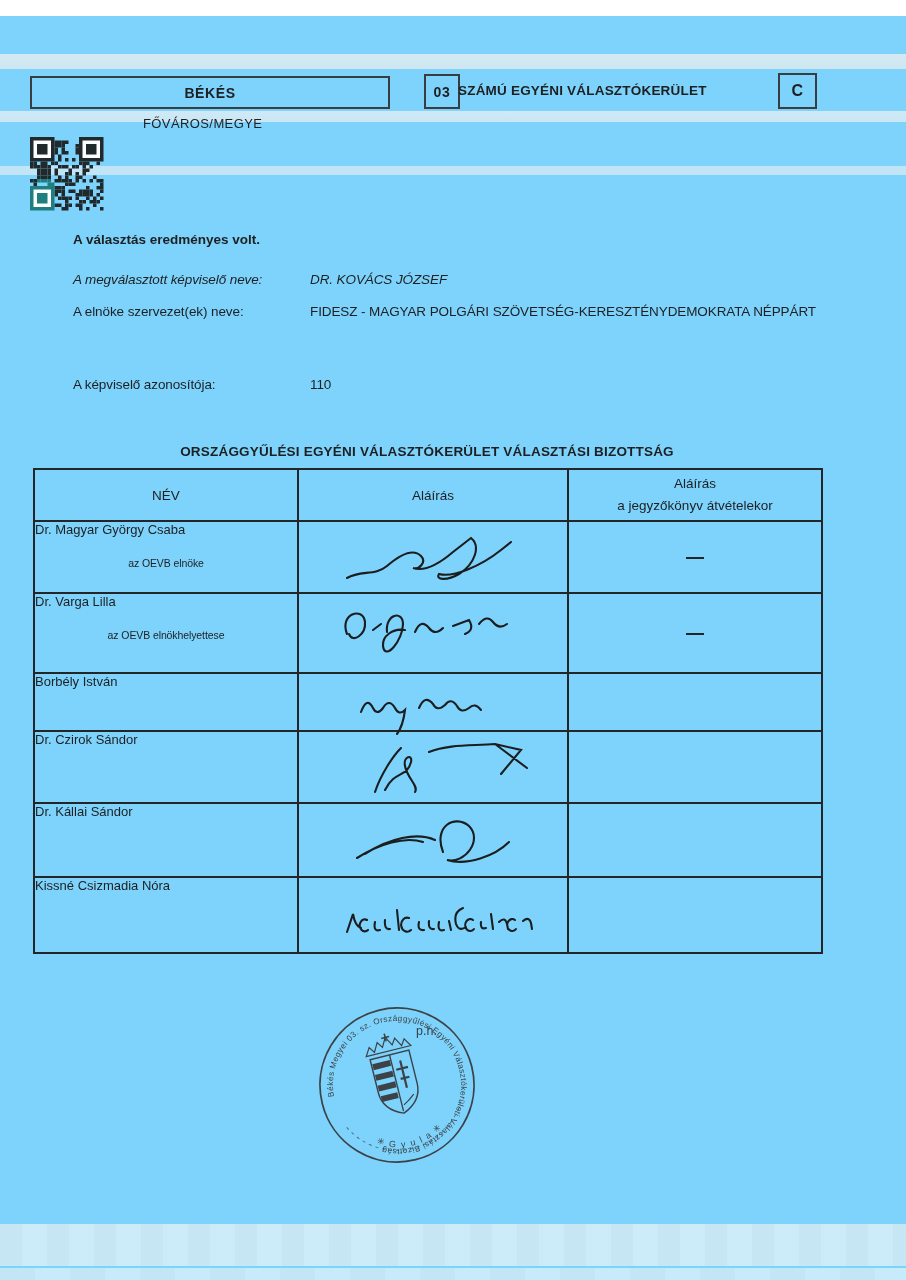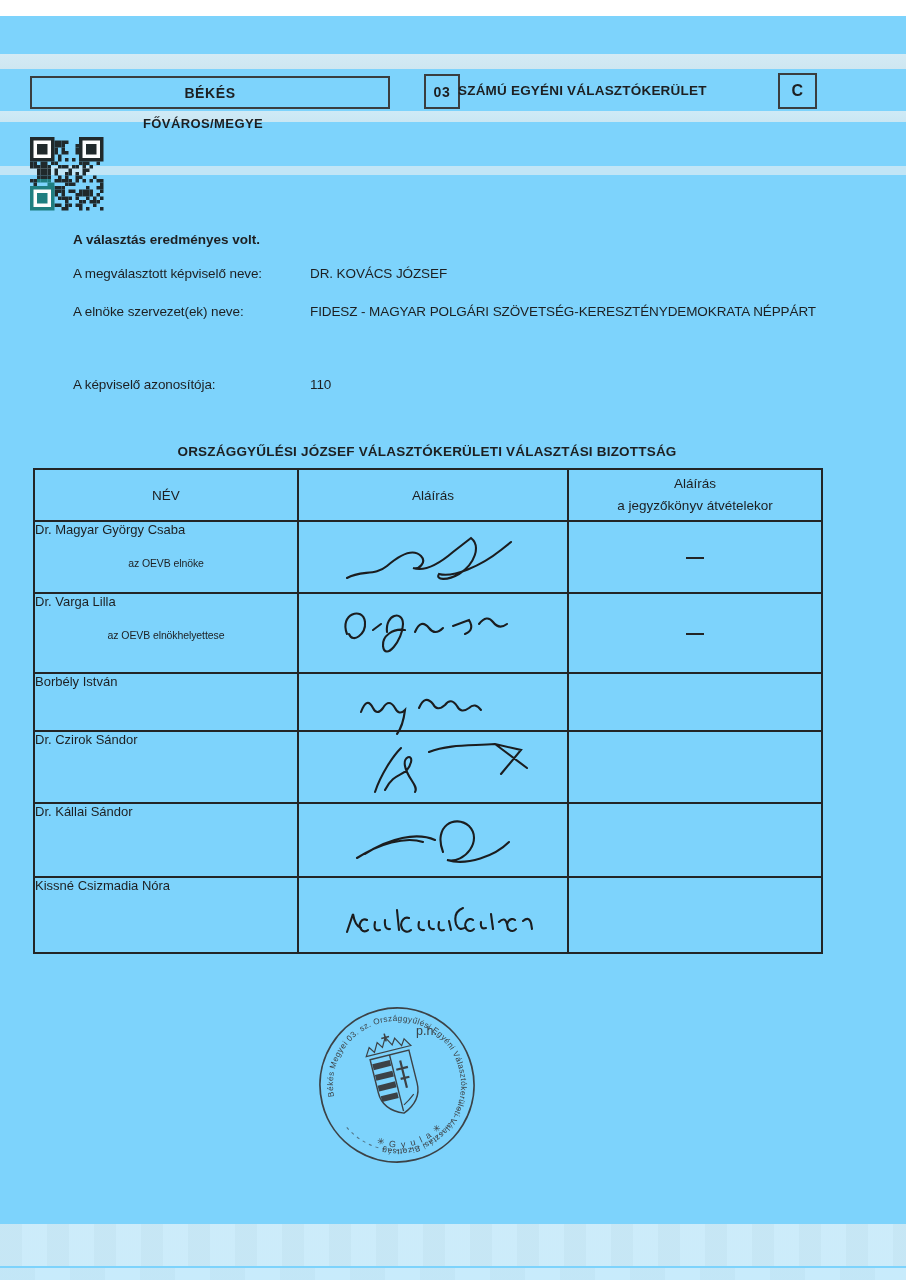--- a/index.html
+++ b/index.html
@@ -19,33 +19,33 @@
         opacity:.65; }
   .s5 { top:1252px; height:14px;
         background:repeating-linear-gradient(90deg,#f1f3f3 0 35px,#fafbfb 35px 70px);
         opacity:.6; }
 
   
   .box { position:absolute; border:2px solid #3a3d3f; background:transparent;
          display:flex; align-items:center; justify-content:center;
          font-weight:bold; letter-spacing:.6px; }
   #county-box   { left:30px;  top:60px; width:360px; height:33px; font-size:14px; }
-  #county-label { position:absolute; left:143px; top:100px; font-weight:bold;
+  #county-label { position:absolute; left:143px; top:100px; font-weight:normal;
                   font-size:13px; letter-spacing:.4px; }
   #district-box { left:424px; top:58px; width:36px; height:35px; font-size:14px; }
   #district-label { position:absolute; left:458px; top:67px; font-weight:bold;
                     font-size:13.5px; letter-spacing:.2px; }
   #form-letter-box { left:778px; top:57px; width:39px; height:36px; font-size:16px; }
   #qr { position:absolute; left:30px; top:121px; }
 
   
   #statement { position:absolute; left:73px; top:216px; font-weight:bold; font-size:13.5px; }
   .fieldrow { position:absolute; left:73px; font-size:13.5px; letter-spacing:-.1px; }
   .fieldrow .val { position:absolute; left:237px; top:0; width:530px; white-space:nowrap; }
-  #f0 { top:250px; } #f1 { top:288px; } #f2 { top:361px; }
+  #f0 { top:256px;font-style:italic; } #f1 { top:288px; } #f2 { top:361px; }
 
   
   #tbl-title { position:absolute; left:33px; top:428px; width:788px; text-align:center;
                font-weight:bold; font-size:13.5px; letter-spacing:.2px; }
   table#committee { position:absolute; left:33px; top:452px; width:788px;
                     border-collapse:collapse; table-layout:fixed; }
   #committee td, #committee th { border:2px solid #232526; font-weight:normal;
                     vertical-align:top; padding:0; overflow:visible; }
   #committee th { font-size:13.5px; vertical-align:middle; }
   col.c1 { width:264px; } col.c2 { width:270px; } col.c3 { width:254px; }
@@ -246,21 +246,21 @@
   </div>
   <div class="fieldrow" id="f1">
     <span>A elnöke szervezet(ek) neve:</span>
     <span class="val">FIDESZ - MAGYAR POLGÁRI SZÖVETSÉG-KERESZTÉNYDEMOKRATA NÉPPÁRT</span>
   </div>
   <div class="fieldrow" id="f2">
     <span>A képviselő azonosítója:</span>
     <span class="val">110</span>
   </div>
 
-  <div id="tbl-title">ORSZÁGGYŰLÉSI JÓZSEF VÁLASZTÓKERÜLETI VÁLASZTÁSI BIZOTTSÁG</div>
+  <div id="tbl-title">ORSZÁGGYŰLÉSI EGYÉNI VÁLASZTÓKERÜLET VÁLASZTÁSI BIZOTTSÁG</div>
 
   <table id="committee">
     <colgroup>
         <col class="c1">
         <col class="c2">
         <col class="c3">
       </colgroup>
     <thead>
       <tr style="height:52px;">
         <th>NÉV</th>

